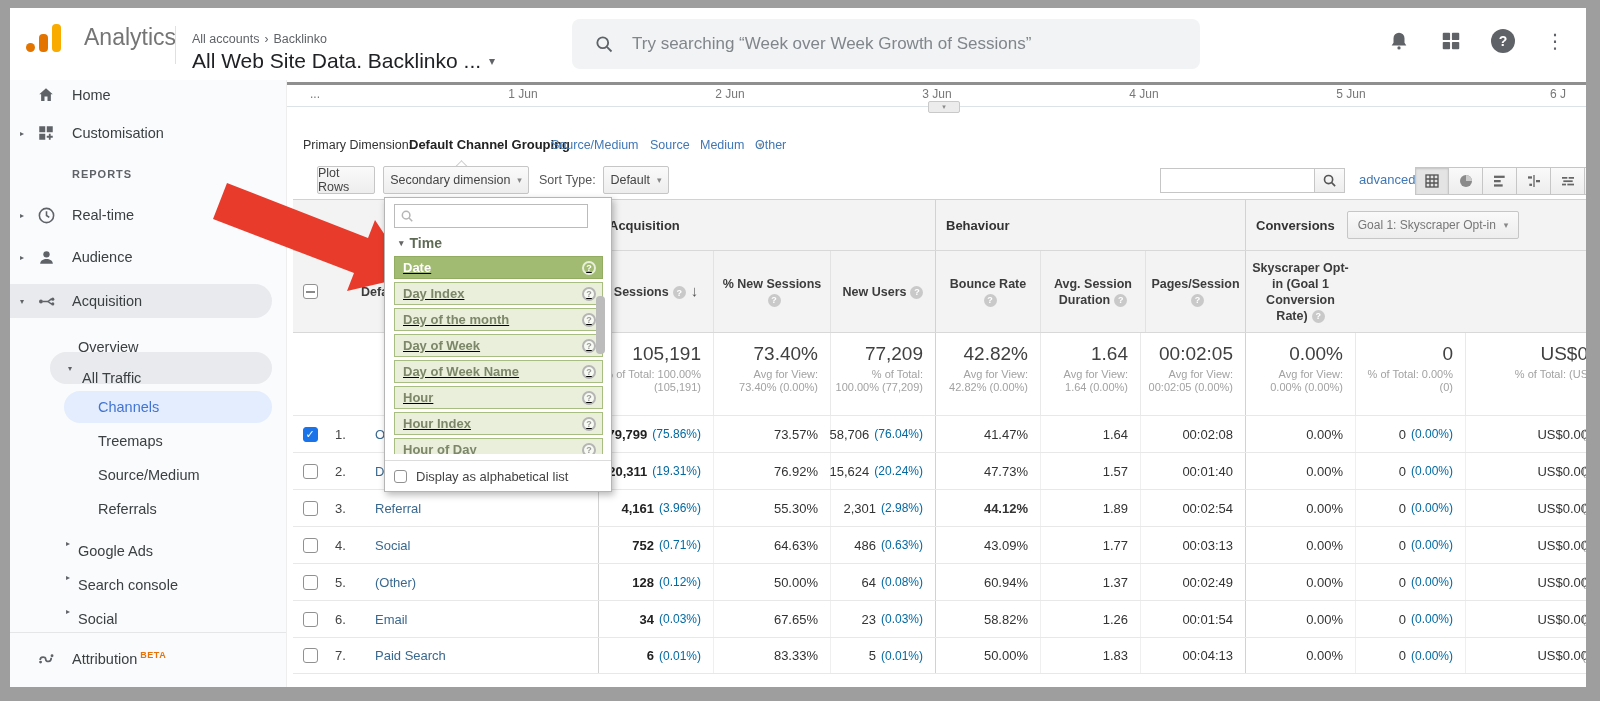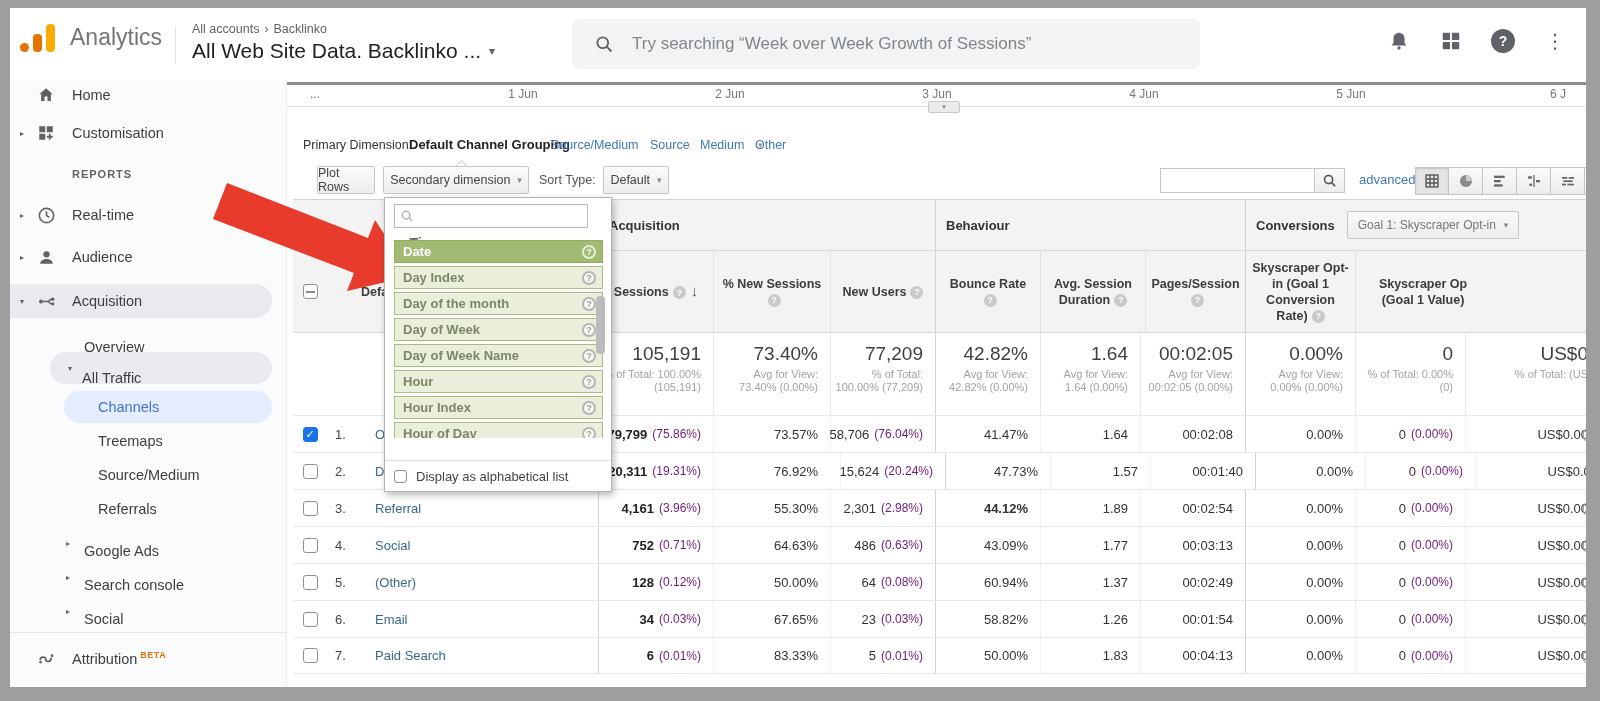--- a/index.html
+++ b/index.html
@@ -3,47 +3,47 @@
 <meta charset="utf-8">
 <style>
   * { margin:0; padding:0; box-sizing:border-box; }
   html,body { width:1600px; height:701px; overflow:hidden;
     font-family:"Liberation Sans", sans-serif; }
   .frame { position:relative; width:1600px; height:701px; background:#9e9e9e; }
   .app { position:absolute; left:10px; top:8px; right:14px; bottom:14px; background:#fff; overflow:hidden; }
 
   
   .topbar { position:absolute; left:0; right:0; top:0; height:72px; background:#fff; }
-  .logo { position:absolute; left:10px; top:14px; display:flex; align-items:center; gap:12px;text-align:center; }
+  .logo { position:absolute; left:16px; top:14px; display:flex; align-items:center; gap:20px;text-align:center; }
   .logo-mark { position:relative; width:38px; height:30px; display:block; }
   .logo-mark i { position:absolute; display:block; border-radius:4px; }
   .logo-mark .b1 { left:0;  bottom:0; width:9px;  height:9px;  background:#e37400; border-radius:50%; }
   .logo-mark .b2 { left:13px; bottom:0; width:9px; height:18px; background:#e37400; }
   .logo-mark .b3 { left:26px; bottom:0; width:9px; height:28px; background:#f9ab00; }
   .logo-text { font-size:23px; color:#757575; }
   .topbar-div { position:absolute; left:165px; top:18px; height:38px; width:1px; background:#e0e0e0; }
-  .account { position:absolute; left:182px; top:14px; }
+  .account { position:absolute; left:182px; top:24px; }
   .crumb { font-size:12.5px; color:#5f6368; display:flex; gap:5px; align-items:center; }
   .crumb-sep { font-size:12px; color:#5f6368; }
   .view-title { margin-top:3px; font-size:21px; color:#202124; display:flex; align-items:center; gap:8px; cursor:pointer; }
   .view-title .caret { font-size:12px; color:#5f6368; }
   .gsearch { position:absolute; left:562px; top:11px; width:628px; height:50px; background:#f1f3f4; border-radius:8px; display:flex; align-items:center; padding-left:22px; gap:18px; }
   .gsearch-ph { font-size:17px; color:#80868b; }
   .top-icons { position:absolute; right:18px; top:20px; display:flex; align-items:center; gap:26px; }
   .tico { width:26px; height:26px; display:flex; align-items:center; justify-content:center; color:#5f6368; }
   .help-circ { width:24px; height:24px; border-radius:50%; background:#5f6368; color:#fff; font-size:14px; font-weight:bold; display:flex; align-items:center; justify-content:center; }
   .kebab { font-size:20px; color:#5f6368; letter-spacing:0; }
 
   
   .sidebar { position:absolute; left:0; top:72px; width:277px; bottom:0; background:#fafbfc; border-right:1px solid #eee; }
   .sb-item { position:absolute; left:0; right:14px; height:30px; display:flex; align-items:center; font-size:14.5px; color:#3c4043; cursor:pointer; }
   .sb-caret { position:absolute; left:10px; font-size:8px; color:#5f6368; }
   .sb-ico { position:absolute; left:26px; width:20px; height:20px; color:#5f6368; display:flex; align-items:center; justify-content:center; }
   .sb-label { position:absolute; left:62px; white-space:nowrap; }
-  .sb-sub .sb-label { left:74px;margin-top:16px; }
+  .sb-sub .sb-label { left:68px;margin-top:16px; }
   .sb-sub2 .sb-label { left:88px; }
   .sb-sub .sb-caret { left:56px; }
   .sb-reports { position:absolute; left:26px; font-size:11px; letter-spacing:1px; color:#5f6368; font-weight:bold;padding-left:36px; }
   .pill-gray { background:#e8eaed; border-radius:0 17px 17px 0; }
   .pill-gray2 { background:#e8eaed; border-radius:17px; left:40px; }
   .pill-blue { background:#e3edfd; border-radius:17px; left:54px; }
   .pill-blue .sb-label { color:#4274d3; left:34px; }
   .pill-gray2 .sb-label { left:32px;margin-top:20px; }
   .pill-gray2 .sb-caret { left:18px; }
   .sb-divider { position:absolute; left:0; right:0; height:1px; background:#e4e6e8; }
@@ -102,36 +102,36 @@
   .dim-head { justify-content:flex-start; padding-left:34px; border-left:none; }
   .totals { height:83px; background:#fff; border-top:1px solid #d8d8d8; }
   .tcell { border-left:1px solid #e9e9e9; padding:10px 12px 0 4px; text-align:right; }
   .tcell .tv { font-size:19px; color:#404040; }
   .tcell .ts { font-size:11px; color:#a2a2a2; line-height:13px; margin-top:3px; }
   .drow { height:37px; border-top:1px solid #e8e8e8; background:#fff; }
   .drow:last-child { border-bottom:1px solid #e8e8e8; }
   .dcell { border-left:1px solid #efefef; display:flex; align-items:center; justify-content:flex-end; padding-right:12px; color:#333; gap:5px; overflow:visible; }
   .dcell.left { justify-content:flex-start; padding-left:8px; border-left:none; }
   .dcell .bold { font-weight:bold; color:#222; }
-  .dcell .pct { color:#701a75; font-size:12px; }
+  .dcell .pct { color:#0369a1; font-size:12px; }
   .row-idx { width:26px; color:#444; }
   .chan-link { color:#39688f; cursor:pointer; text-decoration:none; margin-left:9px; white-space:nowrap; }
   .cb { width:15px; height:15px; border:1.5px solid #919191; border-radius:3px; background:#fff; display:inline-flex; align-items:center; justify-content:center; cursor:pointer; }
   .cb.checked { background:#1a73e8; border-color:#1a73e8; color:#fff; font-size:11px; }
   .cb.checked::after { content:"✓"; }
   .cb.minus::after { content:""; width:9px; height:2px; background:#8a8a8a; display:block; }
   .cbcell { display:flex; align-items:center; justify-content:center; border-left:none; }
   .paren-clip { position:absolute; right:-24px; color:#9e9e9e; font-size:12px; }
 
   
   .dd-panel { position:absolute; left:97px; top:117px; width:228px; height:295px; background:#fff; border:1px solid #b5b5b5; box-shadow:2px 3px 7px rgba(0,0,0,.28); z-index:50; }
   .dd-search { position:absolute; left:9px; top:6px; width:194px; height:24px; border:1px solid #bbb; background:#fff; display:flex; align-items:center; padding-left:5px; color:#aaa; }
   .dd-group { position:absolute; left:14px; top:37px; font-size:14px; font-weight:bold; color:#5e6a55; display:flex; align-items:center; gap:6px; cursor:pointer; }
   .dd-group .caret { font-size:9px; color:#666; }
-  .dd-list { position:absolute; left:9px; top:42px; width:209px; height:198px; overflow:hidden; }
+  .dd-list { position:absolute; left:9px; top:58px; width:209px; height:198px; overflow:hidden;text-decoration:underline; }
   .dd-item { height:23px; margin-bottom:3px; background:#e9efda; border:1px solid #a8bd80; color:#7c8668; font-size:13px; font-weight:bold; display:flex; align-items:center; justify-content:space-between; padding:0 6px 0 8px; cursor:pointer; }
   .dd-item .q { width:14px; height:14px; border-radius:50%; border:2px solid #b5b5b5; background:rgba(255,255,255,.65); color:#9a9a9a; font-size:9px; font-weight:bold; display:flex; align-items:center; justify-content:center; }
   .dd-item.selected { background:#a2bb72; border-color:#92ac60; color:#fff; }
   .dd-item.selected .q { border-color:#e7eed9; color:#fff; background:transparent; }
   .dd-scroll { position:absolute; right:6px; top:98px; width:9px; height:58px; background:#bcbcbc; border-radius:4px; cursor:pointer; }
   .dd-footer { position:absolute; left:0; right:0; bottom:0; height:31px; border-top:1px solid #dcdcdc; display:flex; align-items:center; padding-left:9px; gap:9px; }
   .dd-footer .cb { width:13px; height:13px; }
   .dd-footer-label { font-size:13px; color:#444; }
 
   .arrow-svg { position:absolute; left:0; top:0; width:1600px; height:701px; z-index:40; pointer-events:none; }
@@ -421,23 +421,20 @@
             </div>
             <div class="cell hcell" style="width: 105px;">
               <span>Avg. Session Duration<span class="qbadge">?</span></span>
             </div>
             <div class="cell hcell" style="width: 100px;">
               <span>Pages/Session<span class="qbadge">?</span></span>
             </div>
             <div class="cell hcell gb" style="width: 110px;">
               <span>Skyscraper Opt-in (Goal 1 Conversion Rate)<span class="qbadge">?</span></span>
             </div>
-            <div class="cell hcell" style="width: 135px;">
-              <span>Skyscraper Op (Goal 1 Value)</span>
-            </div>
           </div>
       <div class="trow totals" id="totals-row">
             <div class="cell tcell" style="width: 34px; border-left: none;"></div>
             <div class="cell tcell" style="width: 271px; border-left: none;"></div>
             <div class="cell tcell gb" style="width: 115px;">
               <div class="tv">105,191</div>
               <div class="ts">% of Total: 100.00% (105,191)</div>
             </div>
             <div class="cell tcell" style="width: 117px;">
               <div class="tv">73.40%</div>
@@ -521,21 +518,21 @@
                 <span class="row-idx">2.</span>
                 <span class="chan-link">Direct</span>
               </div>
               <div class="cell dcell gb" style="width: 115px;">
                 <span class="bold">20,311</span>
                 <span class="pct">(19.31%)</span>
               </div>
               <div class="cell dcell" style="width: 117px;">
                 <span>76.92%</span>
               </div>
-              <div class="cell dcell" style="width: 105px; margin-left: 10px;">
+              <div class="cell dcell" style="width: 105px;">
                 <span>15,624</span>
                 <span class="pct">(20.24%)</span>
               </div>
               <div class="cell dcell gb" style="width: 105px;">
                 <span>47.73%</span>
               </div>
               <div class="cell dcell" style="width: 100px;">
                 <span>1.57</span>
               </div>
               <div class="cell dcell" style="width: 105px;">

